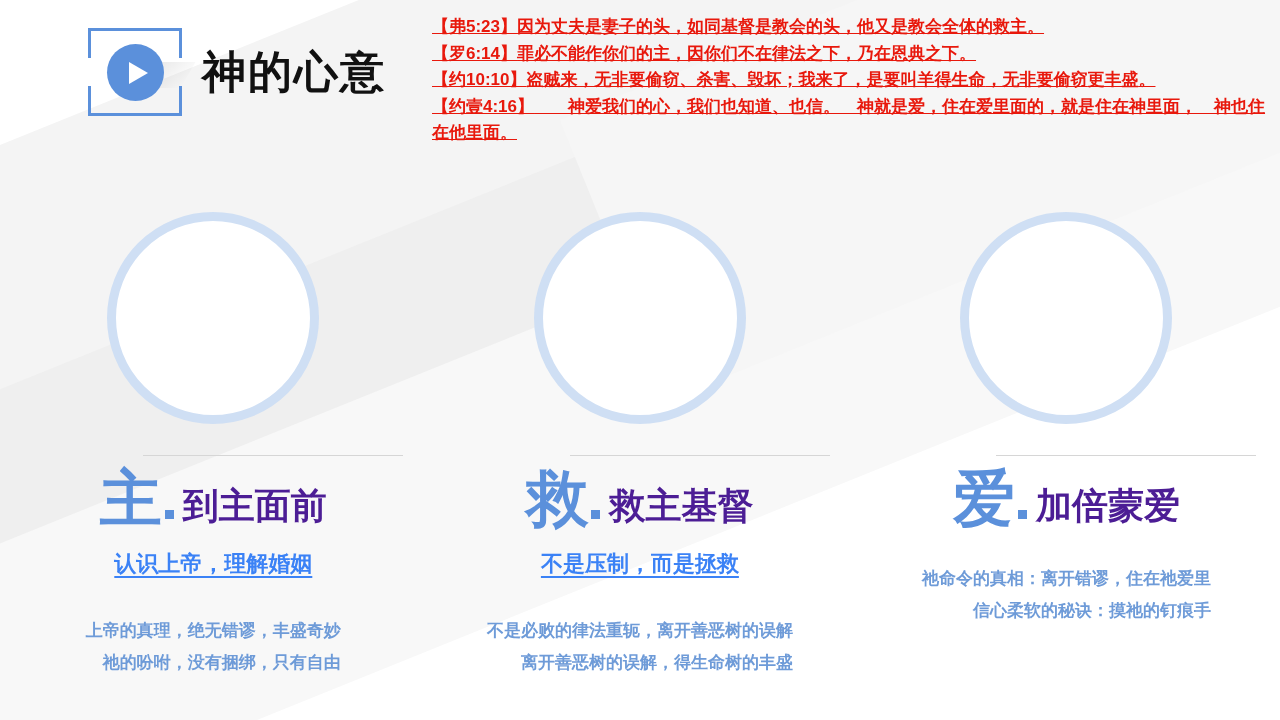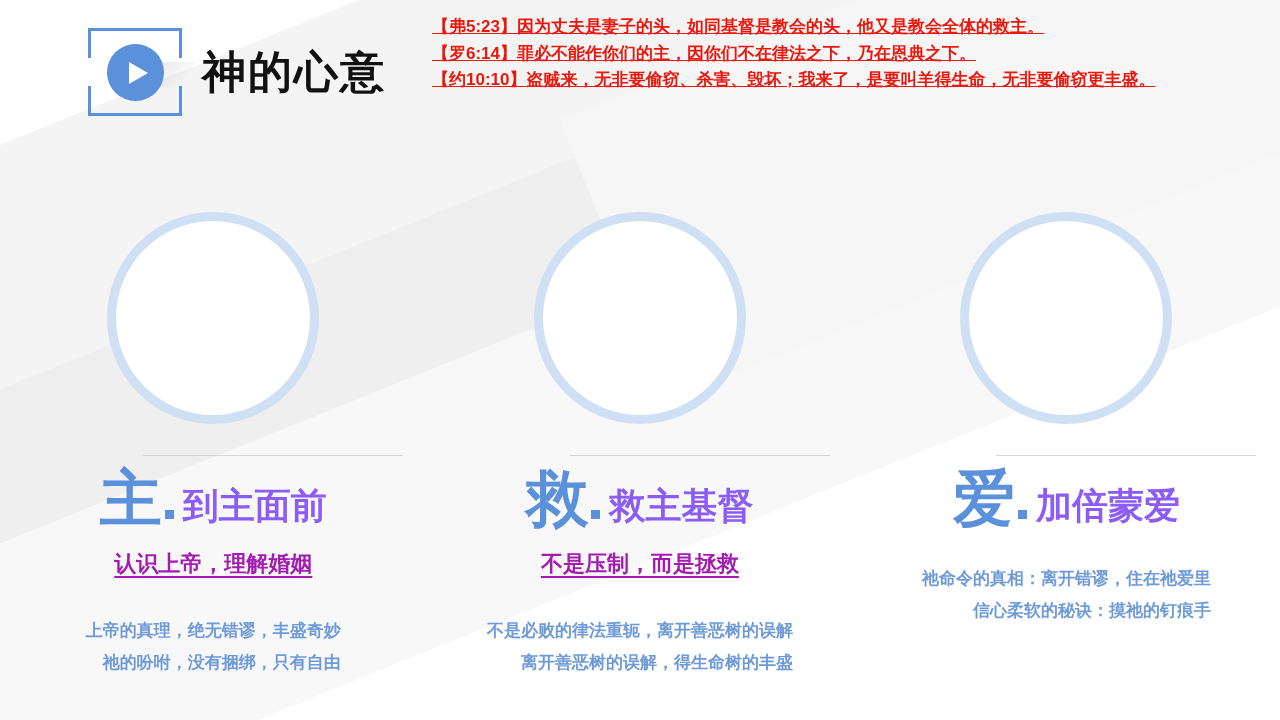--- a/index.html
+++ b/index.html
@@ -207,31 +207,31 @@
   }
   .dot {
     display: inline-block;
     width: 9px; height: 9px;
     background: #5b90db;
     margin: 0 9px 8px 3px;
   }
   .sub-char {
     font-size: 36px;
     font-weight: bold;
-    color: #8b5cf6;
+    color: #4c1d95;
     line-height: 1;
     position: relative;
     top: -3px;
   }
 
   .red-line {
     margin-top: 22px;
     font-size: 22px;
     font-weight: bold;
-    color: #a21caf;
+    color: #3b82f6;
     text-decoration: underline;
     text-underline-offset: 5px;
     white-space: nowrap;
   }
 
   .blue-lines {
     margin-top: 36px;
     text-align: right;
     color: #6e9bd8;
     font-size: 17px;
@@ -263,20 +263,21 @@
         <div class="logo-shadow"></div>
         <div class="logo-disc"></div>
       </div>
       <div class="brand-title">神的心意</div>
     </div>
 
     <div class="scripture">
         <p><span class="ref">【弗5:23】</span><span>因为丈夫是妻子的头，</span><u>如同基督</u><span>是教会的头，他又是教会全体的</span><u>救主</u><span>。</span></p>
         <p><span class="ref">【罗6:14】</span><span>罪必不能作你们的主，因你们不在律法之下，乃在恩典之下。</span></p>
         <p><span class="ref">【约10:10】</span><span>盗贼来，无非要偷窃、杀害、毁坏；我来了，是要</span><u>叫羊得生命</u><span>，无非要偷窃</span><u>更丰盛</u><span>。</span></p>
+        <p><span class="ref">【约壹4:16】</span><span>　　神爱我们的心，我们也知道、也信。　神就是爱，</span><u>住在爱里面的</u><span>，就是住在神里面，　神也住在他里面。</span></p>
       </div>
   </div>
 
   <div class="columns">
 
     <div class="col">
       <div class="circle-wrap">
         <div class="photo">
           <svg viewBox="0 0 178 178">
             <defs>

